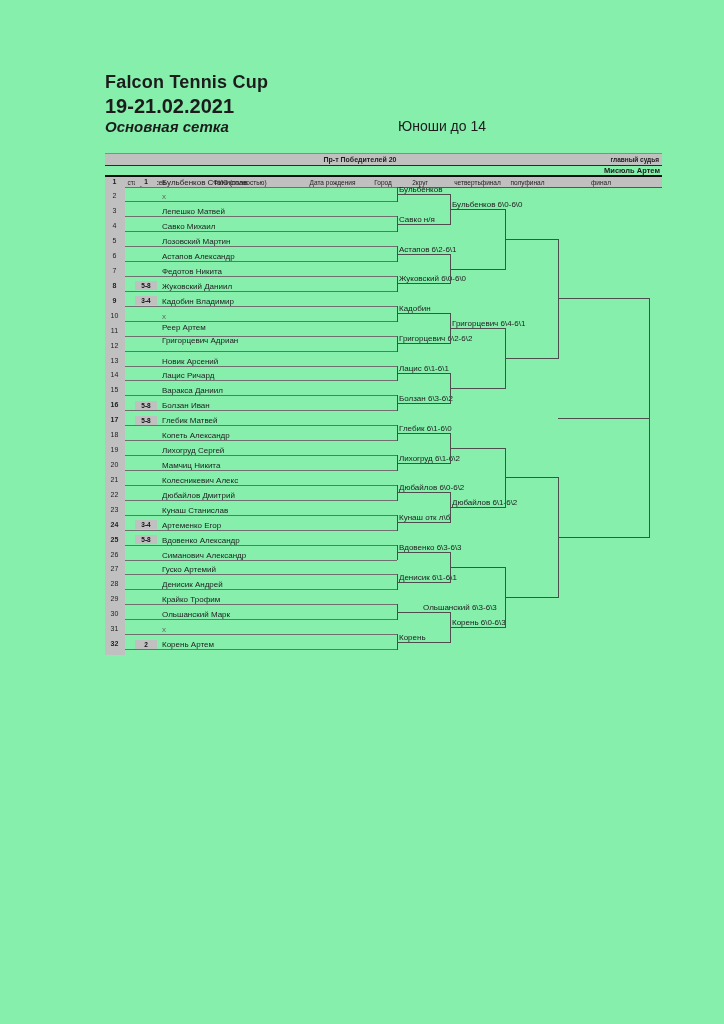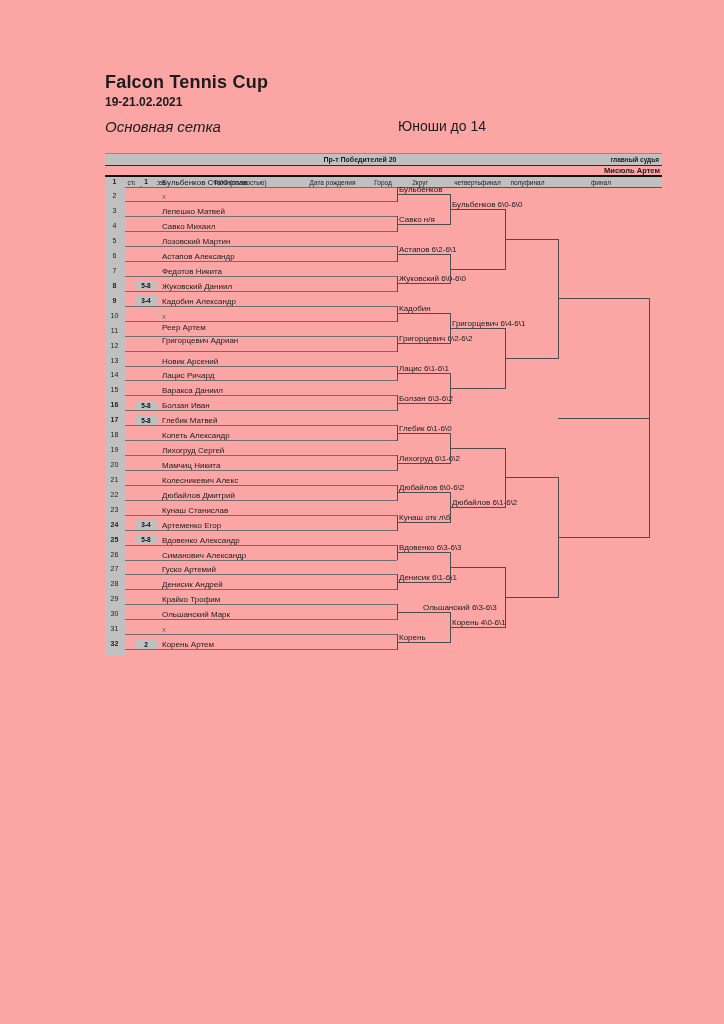--- a/index.html
+++ b/index.html
@@ -1,21 +1,21 @@
 <!DOCTYPE html>
 <html><head>
 <meta charset="utf-8">
 <style>
   html,body{margin:0;padding:0;background:#fff;}
-  .page{position:relative;width:724px;height:1024px;background:#fca5a5;overflow:hidden;
+  .page{position:relative;width:724px;height:1024px;background:#86efac;overflow:hidden;
         font-family:"Liberation Sans","DejaVu Sans",sans-serif;color:#1c1c1c;}
   .abs{position:absolute;}
   .title{font-size:18px;font-weight:bold;letter-spacing:.2px;}
-  .dates{font-size:12px;font-weight:bold;}
-  .drawname{font-size:15px;font-weight:normal;font-style:italic;}
+  .dates{font-size:20px;font-weight:bold;}
+  .drawname{font-size:15px;font-weight:bold;font-style:italic;}
   .category{font-size:14px;}
   .graybar{background:#c0c0c0;border-top:1px solid #8a8a8a;border-bottom:1px solid #2a2a2a;}
   .venue{font-size:7px;font-weight:bold;}
   .ref-label{font-size:6.5px;font-weight:bold;}
   .ref-name{font-size:7.5px;font-weight:bold;}
   .thickline{background:#111;}
   .colhead{background:#c0c0c0;border-bottom:1px solid #555;}
   .colcell{position:absolute;font-size:6.5px;color:#222;top:1.5px;text-align:center;white-space:nowrap;}
   .hline{position:absolute;height:1px;background:#6e6e6e;}
   .bline{position:absolute;height:1px;background:#4d4d4d;}
@@ -85,21 +85,21 @@
       <div class="hline" style="left: 125px; top: 276.02px; width: 272px;"></div>
       <div class="pname" style="left: 162px; top: 267.02px;">Федотов Никита</div>
       <div class="rownum" style="left: 105px; top: 281.94px; font-weight: bold;">8</div>
       <div class="hline" style="left: 125px; top: 290.94px; width: 272px;"></div>
       <div class="seedbadge" style="left: 135px; top: 281.44px; width: 22px; height: 9px;">5-8</div>
       <div class="pname" style="left: 162px; top: 281.94px;">Жуковский Даниил</div>
       <div class="vline" style="left: 397px; top: 276.02px; height: 15.92px;"></div>
       <div class="rownum" style="left: 105px; top: 296.86px; font-weight: bold;">9</div>
       <div class="hline" style="left: 125px; top: 305.86px; width: 272px;"></div>
       <div class="seedbadge" style="left: 135px; top: 296.36px; width: 22px; height: 9px;">3-4</div>
-      <div class="pname" style="left: 162px; top: 296.86px;">Кадобин Александр</div>
+      <div class="pname" style="left: 162px; top: 296.86px;">Кадобин Владимир</div>
       <div class="rownum" style="left: 105px; top: 311.78px; font-weight: normal;">10</div>
       <div class="hline" style="left: 125px; top: 320.78px; width: 272px;"></div>
       <div class="pname bye" style="left: 162px; top: 311.78px;">x</div>
       <div class="vline" style="left: 397px; top: 305.86px; height: 15.92px;"></div>
       <div class="rownum" style="left: 105px; top: 326.7px; font-weight: normal;">11</div>
       <div class="hline" style="left: 125px; top: 335.7px; width: 272px;"></div>
       <div class="pname" style="left: 162px; top: 326.7px; margin-top: 9px;">Григорцевич Адриан</div>
       <div class="rownum" style="left: 105px; top: 341.62px; font-weight: normal;">12</div>
       <div class="hline" style="left: 125px; top: 350.62px; width: 272px;"></div>
       <div class="pname" style="left: 162px; top: 323px;">Реер Артем</div>
@@ -226,21 +226,21 @@
       <div class="bline" style="left: 450px; top: 328.24px; width: 55px;"></div>
       <div class="lbl" style="left: 452px; top: 319.24px;">Григорцевич 6\4-6\1</div>
       <div class="bline" style="left: 450px; top: 387.92px; width: 55px;"></div>
       <div class="vline" style="left: 505px; top: 328.24px; height: 60.68px;"></div>
       <div class="bline" style="left: 450px; top: 447.6px; width: 55px;"></div>
       <div class="bline" style="left: 450px; top: 507.28px; width: 55px;"></div>
       <div class="lbl" style="left: 452px; top: 498.28px;">Дюбайлов 6\1-6\2</div>
       <div class="vline" style="left: 505px; top: 447.6px; height: 60.68px;"></div>
       <div class="bline" style="left: 450px; top: 566.96px; width: 55px;"></div>
       <div class="bline" style="left: 450px; top: 626.64px; width: 55px;"></div>
-      <div class="lbl" style="left: 452px; top: 617.64px;">Корень 4\0-6\1</div>
+      <div class="lbl" style="left: 452px; top: 617.64px;">Корень 6\0-6\3</div>
       <div class="vline" style="left: 505px; top: 566.96px; height: 60.68px;"></div>
       <div class="bline" style="left: 505px; top: 238.72px; width: 53px;"></div>
       <div class="bline" style="left: 505px; top: 358.08px; width: 53px;"></div>
       <div class="vline" style="left: 558px; top: 238.72px; height: 120.36px;"></div>
       <div class="bline" style="left: 505px; top: 477.44px; width: 53px;"></div>
       <div class="bline" style="left: 505px; top: 596.8px; width: 53px;"></div>
       <div class="vline" style="left: 558px; top: 477.44px; height: 120.36px;"></div>
       <div class="bline" style="left: 558px; top: 298.4px; width: 91px;"></div>
       <div class="bline" style="left: 558px; top: 537.12px; width: 91px;"></div>
       <div class="vline" style="left: 649px; top: 298.4px; height: 239.72px;"></div>

